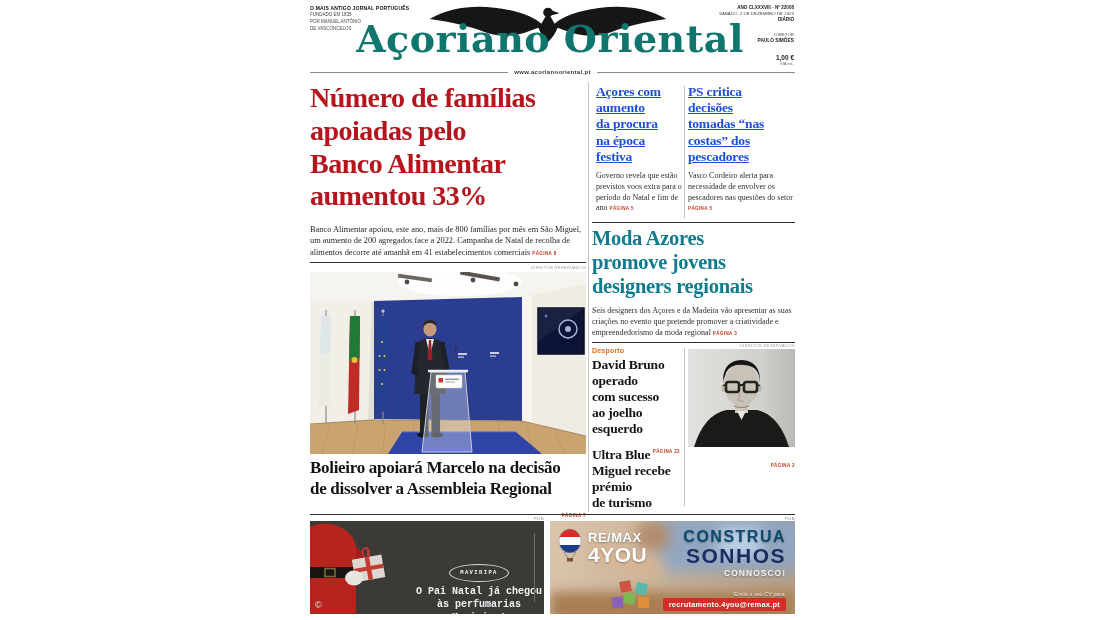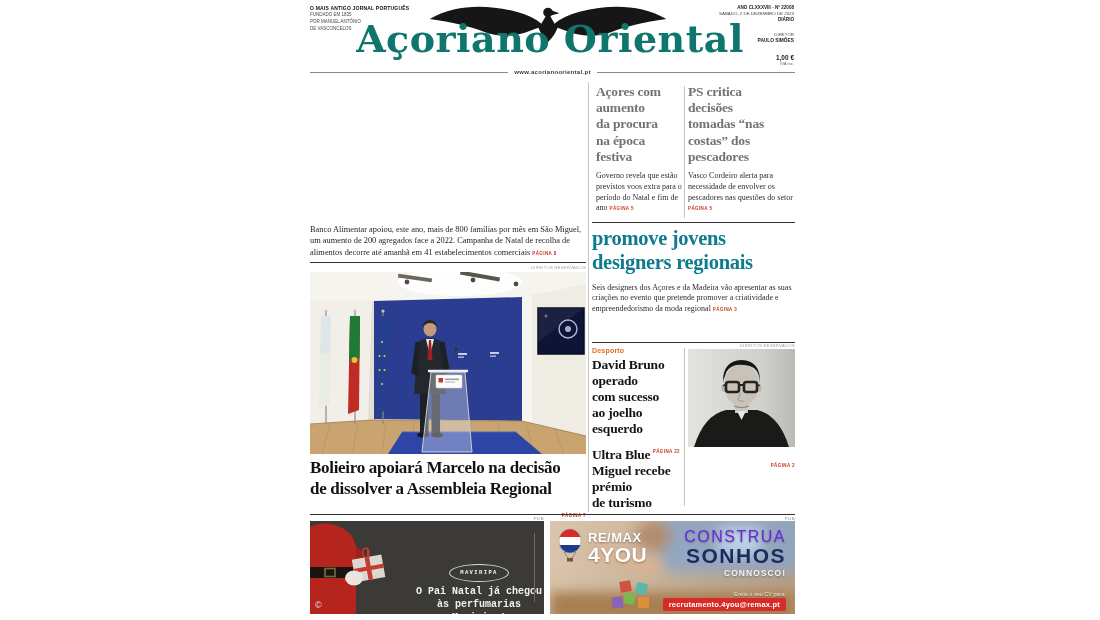--- a/index.html
+++ b/index.html
@@ -35,21 +35,21 @@
     color:#b5151c;letter-spacing:-.5px;}
   .lede{left:10px;top:224px;width:274px;font:400 8.4px/1.34 "Liberation Serif",serif;color:#1f1f1f;}
   .ptag{font:700 4.5px "Liberation Sans",sans-serif;color:#c43a1c;text-transform:uppercase;letter-spacing:.4px;}
   .ptag-row{text-align:right;margin-top:2px;}
   .credit{font:400 4px "Liberation Sans",sans-serif;color:#9c9c9c;letter-spacing:.4px;text-transform:uppercase;text-align:right;}
   .credit-main{left:10px;top:265px;width:276px;}
   .photo-main{left:10px;top:272px;width:276px;height:182px;overflow:hidden;background:#efece6;}
   .headline-bolieiro{left:10px;top:458px;width:284px;font:700 17px/1.22 "Liberation Serif",serif;color:#121212;letter-spacing:-.3px;}
   .tag-bolieiro{left:10px;top:503px;width:276px;text-align:right;}
 
-  .t-col{font:700 13.5px/1.2 "Liberation Serif",serif;color:#737373;letter-spacing:-.2px;}
+  .t-col{font:700 13.5px/1.2 "Liberation Serif",serif;color:#1d4ed8;letter-spacing:-.2px;text-decoration:underline;}
   .sub{font:400 8px/1.35 "Liberation Serif",serif;color:#2d2d2d;margin-top:6px;}
   .colA{left:296px;top:84px;width:86px;}
   .colB{left:388px;top:84px;width:107px;}
   .moda{left:292px;top:227px;width:203px;}
   .t-moda{font:700 20.5px/1.16 "Liberation Serif",serif;color:#0e7b8e;letter-spacing:-.3px;}
   .kicker{left:292px;top:347px;font:700 7px "Liberation Sans",sans-serif;color:#e0701e;letter-spacing:.2px;}
   .david{left:292px;top:357px;width:88px;}
   .t-sm{font:700 13.5px/1.18 "Liberation Serif",serif;color:#141414;letter-spacing:-.2px;}
   .ultra{left:292px;top:447px;width:88px;}
   .ribeira-credit{left:388px;top:343px;width:107px;}
@@ -83,21 +83,21 @@
   .rx-arm{position:absolute;left:38px;top:30px;width:76px;height:17px;background:#d8b494;filter:blur(6px);border-radius:10px;transform:rotate(16deg);}
   .rx-table{position:absolute;left:0;bottom:-8px;width:100%;height:30px;background:#a87e52;filter:blur(6px);}
   .rx-blocks{position:absolute;left:62px;bottom:6px;width:60px;height:34px;filter:blur(.5px);}
   .rx-blocks i{position:absolute;width:11px;height:11px;display:block;}
   .rx-logo{position:absolute;left:7px;top:7px;width:26px;height:34px;}
   .rx-brand{position:absolute;left:38px;top:9px;color:#fff;font-family:"Liberation Sans",sans-serif;
     text-shadow:0 1px 2px rgba(0,0,0,.35);}
   .rx-brand-top{font-size:13px;font-weight:700;letter-spacing:.5px;}
   .rx-brand-bottom{font-size:21px;font-weight:700;line-height:.95;letter-spacing:.5px;}
   .rx-slogan{position:absolute;right:9px;top:7px;text-align:right;font-family:"Liberation Sans",sans-serif;}
-  .rx-s1{font-size:16px;font-weight:400;color:#6d28d9;letter-spacing:1.5px;text-shadow:0 1px 2px rgba(0,0,0,.3);}
+  .rx-s1{font-size:16px;font-weight:700;color:#0c4a6e;letter-spacing:1.5px;text-shadow:0 1px 2px rgba(0,0,0,.3);}
   .rx-s2{font-size:21px;font-weight:700;color:#1d2a5e;letter-spacing:1.5px;line-height:.95;}
   .rx-s3{font-size:8.5px;font-weight:700;color:#f5f5f5;letter-spacing:1px;margin-top:2px;text-shadow:0 1px 2px rgba(0,0,0,.35);}
   .rx-cv{position:absolute;right:9px;bottom:17px;font-size:5.5px;color:#f4e6d6;font-family:"Liberation Sans",sans-serif;text-shadow:0 1px 1px rgba(0,0,0,.4);}
   .rx-email{position:absolute;right:9px;bottom:3px;background:#d62b27;color:#fff;padding:2px 6px;border-radius:2px;
     font:700 7.5px "Liberation Sans",sans-serif;letter-spacing:.2px;}
 </style>
 </head>
 <body>
 
 <div class="page">
@@ -127,20 +127,26 @@
     <div class="mr-price">1,00 €</div>
     <div class="mr-vat">IVA inc.</div>
   </div>
 
   <div class="abs site-row">
     <span class="ln"></span>
     <span class="site-url">www.acorianooriental.pt</span>
     <span class="ln"></span>
   </div>
 
+  <h1 class="abs headline-main" style="margin:0">
+    <span class="hl-line">Número de famílias</span>
+    <span class="hl-line">apoiadas pelo</span>
+    <span class="hl-line">Banco Alimentar</span>
+    <span class="hl-line">aumentou 33%</span>
+  </h1>
 
   <p class="abs lede" style="margin:0">
     <span>Banco Alimentar apoiou, este ano, mais de 800 famílias por mês em São Miguel, um aumento de 200 agregados face a 2022. Campanha de Natal de recolha de alimentos decorre até amanhã em 41 estabelecimentos comerciais</span>
     <span class="ptag">PÁGINA 8</span>
   </p>
 
   <div class="hrule" style="left:10px;top:262px;width:276px;"></div>
   <div class="abs credit credit-main">DIREITOS RESERVADOS</div>
 
   <div class="abs photo-main">
@@ -272,20 +278,21 @@
     <div class="sub">
       <span>Vasco Cordeiro alerta para necessidade de envolver os pescadores nas questões do setor</span>
       <span class="ptag">PÁGINA 5</span>
     </div>
   </div>
 
   <div class="hrule" style="left:292px;top:222px;width:203px;"></div>
 
   <div class="abs moda">
     <div class="t-moda">
+      <span class="hl-line">Moda Azores</span>
       <span class="hl-line">promove jovens</span>
       <span class="hl-line">designers regionais</span>
     </div>
     <div class="sub" style="margin-top:8px">
       <span>Seis designers dos Açores e da Madeira vão apresentar as suas criações no evento que pretende promover a criatividade e empreendedorismo da moda regional</span>
       <span class="ptag">PÁGINA 3</span>
     </div>
   </div>
 
   <div class="hrule" style="left:292px;top:342px;width:203px;"></div>

